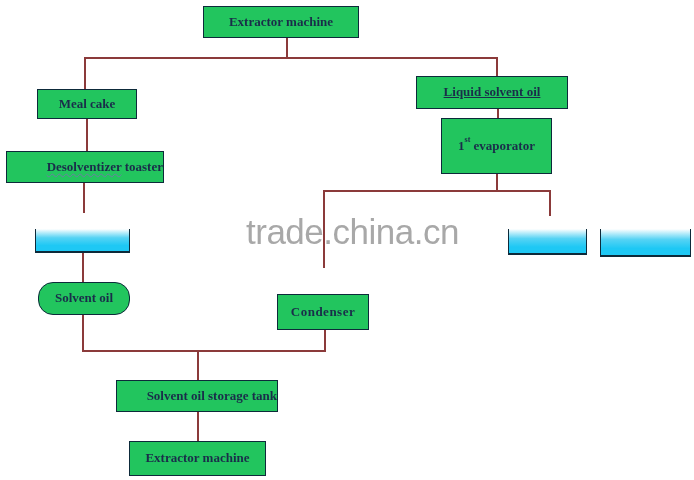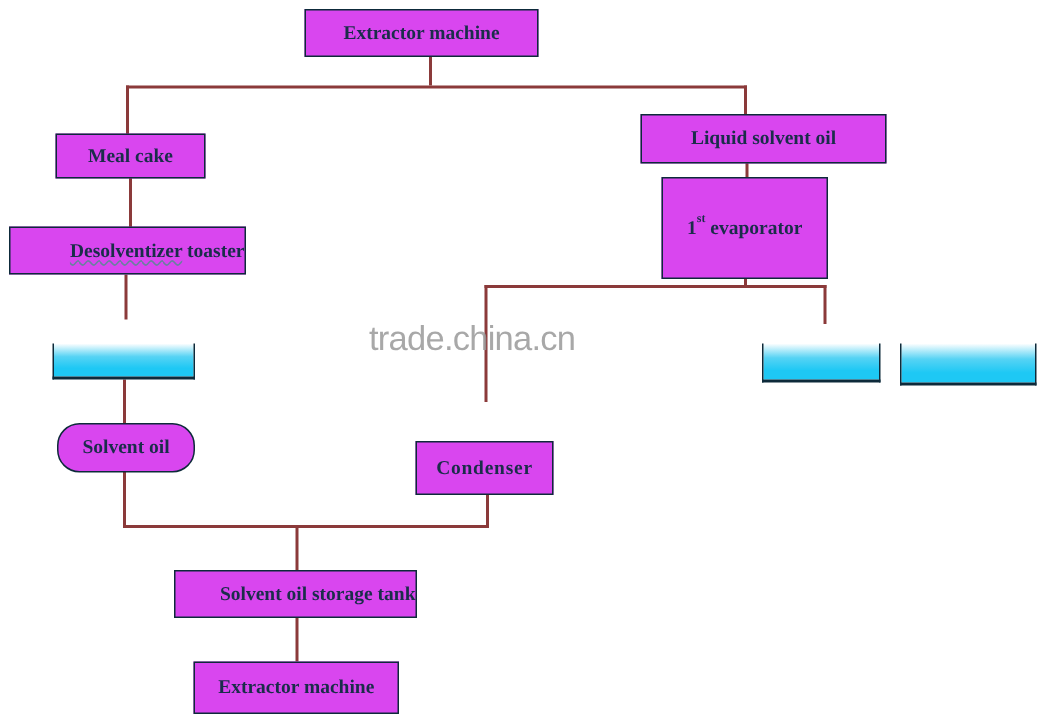--- a/index.html
+++ b/index.html
@@ -1,27 +1,27 @@
 <!DOCTYPE html>
 <html><head>
 <meta charset="utf-8">
 <style>
   html, body { margin:0; padding:0; }
   body { width:694px; height:480px; position:relative; background:#ffffff; overflow:hidden;
          font-family:"Liberation Serif", "DejaVu Serif", serif; }
-  .box { position:absolute; background:#d946ef; border:1.5px solid #0d2a3a; box-sizing:border-box;
+  .box { position:absolute; background:#22c55e; border:1.5px solid #0d2a3a; box-sizing:border-box;
          display:flex; align-items:center; justify-content:center; text-align:center;
          color:#1a2d4a; font-weight:bold; font-size:13px; line-height:1.4; }
   .box.blur { border:none; border-bottom:2px solid #0d2a3a; border-left:1.5px solid #0d2a3a; border-right:1.5px solid #0d2a3a;
               background:linear-gradient(to bottom, rgba(255,255,255,0) 0%, #56d3f4 40%, #1ec8f4 75%); }
   .line { position:absolute; background:#8b3a3a; }
   .wavy { text-decoration:underline wavy #6a7fa0; text-decoration-thickness:1px; text-underline-offset:2px; }
   sup { font-size:8px; vertical-align:top; line-height:1; position:relative; top:-1px; }
   .watermark { position:absolute; left:246px; top:212px; font-family:"Liberation Sans", "DejaVu Sans", sans-serif;
-               font-size:23px; color:#9a9a9a; opacity:0.85; letter-spacing:-0.5px; }
+               font-size:35px; color:#9a9a9a; opacity:0.85; letter-spacing:-0.5px; }
 </style>
 </head>
 <body>
 
 <div class="line" style="left:286px;top:38px;width:1.5px;height:19px;"></div>
 <div class="line" style="left:84px;top:57px;width:414px;height:1.5px;"></div>
 <div class="line" style="left:84px;top:57px;width:1.5px;height:33px;"></div>
 <div class="line" style="left:496px;top:57px;width:1.5px;height:21px;"></div>
 <div class="line" style="left:86px;top:118px;width:1.5px;height:34px;"></div>
 <div class="line" style="left:83px;top:183px;width:1.5px;height:30px;"></div>
@@ -48,25 +48,25 @@
 <div class="box" style="left:6px;top:151px;width:158px;height:32px;justify-content:flex-end;">
   <span><span class="wavy">Desolventizer</span><span> toaster</span></span>
 </div>
 
 <div class="box blur" style="left:35px;top:229px;width:95px;height:24px;"></div>
 
 <div class="box" style="left:38px;top:282px;width:92px;height:33px;border-radius:15px;">
   <span>Solvent oil</span>
 </div>
 
-<div class="box" style="left:427px;top:76px;width:164px;height:33px;">
+<div class="box" style="left:416px;top:76px;width:152px;height:33px;text-decoration:underline;">
   <span>Liquid solvent oil</span>
 </div>
 
-<div class="box" style="left:441px;top:118px;width:111px;height:68px;flex-direction:column;">
+<div class="box" style="left:441px;top:118px;width:111px;height:56px;flex-direction:column;">
   <span><span>1</span><sup>st</sup><span> evaporator</span></span>
 </div>
 
 <div class="box blur" style="left:508px;top:229px;width:79px;height:26px;"></div>
 <div class="box blur" style="left:600px;top:229px;width:91px;height:28px;"></div>
 
 <div class="box" style="left:277px;top:267px;width:92px;height:36px;margin-top:27px;">
   <span style="letter-spacing:0.5px;">Condenser</span>
 </div>
 

